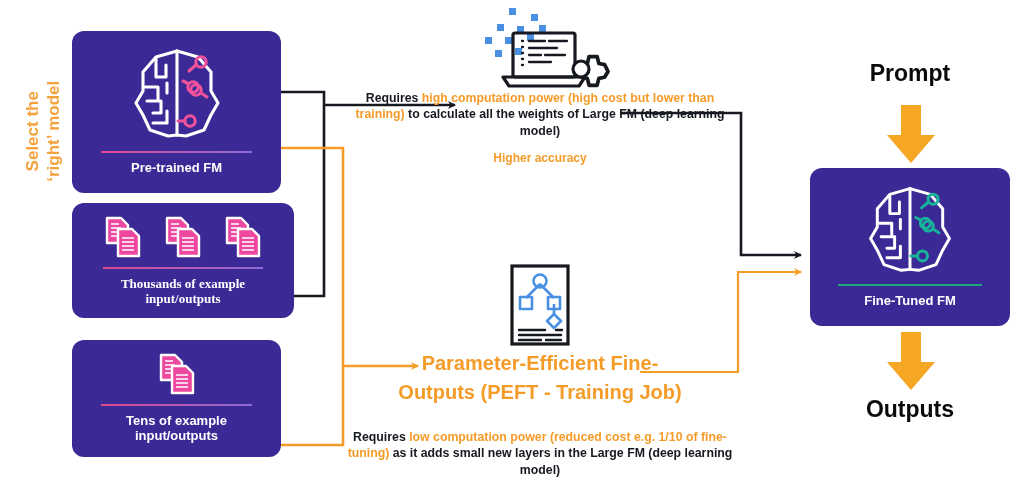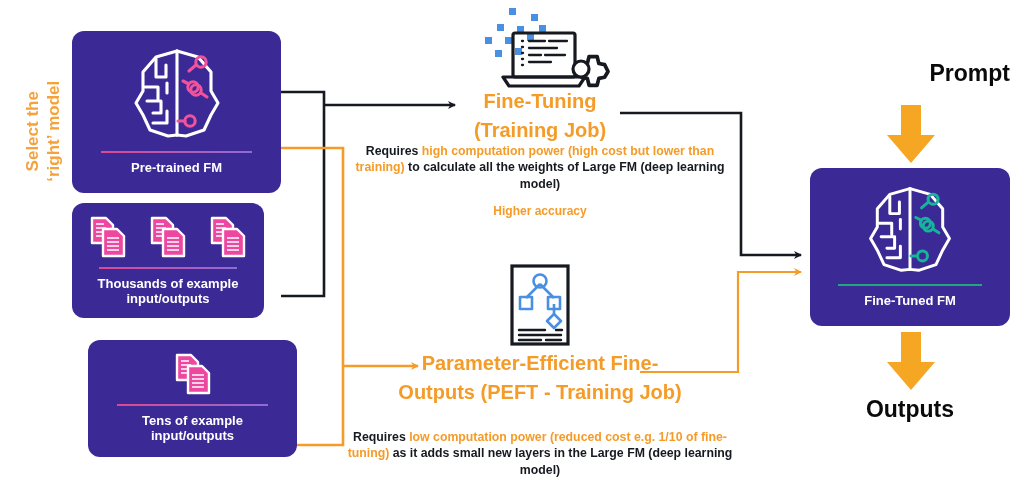--- a/index.html
+++ b/index.html
@@ -152,21 +152,21 @@
             <circle cx="73" cy="49" r="5.2" fill="none"></circle>
           <path d="M62,80 L55,80"></path>
             <circle cx="67" cy="80" r="5.2"></circle>
         </g>
       </svg>
     </div>
     <div class="rule rule-pink"></div>
     <div class="card-label label-pink">Pre-trained FM</div>
   </div>
 
-  <div class="abs card" style="left:72px; top:203px; width:192px; height:115px; padding:10px 8px 10px;">
+  <div class="abs card" style="left:72px; top:203px; width:222px; height:115px; padding:10px 8px 10px;font-family:Liberation Serif, serif;">
     <div class="icon-area" style="height:48px; gap:22px;">
       <svg width="38" height="44" viewBox="0 0 38 44">
         <g stroke="#ffffff" stroke-width="2.4" fill="#EE47A0" stroke-linejoin="round">
           <path d="M3,3 h14 l7,7 v18 h-21 z"></path>
         </g>
         <g stroke="#ffffff" stroke-width="1.6">
           <path d="M7,9 h8 M7,13 h10 M7,17 h10 M7,21 h8"></path>
         </g>
         <g stroke="#ffffff" stroke-width="2.4" fill="#EE47A0" stroke-linejoin="round">
           <path d="M14,14 h14 l7,7 v20 h-21 z"></path>
@@ -202,21 +202,21 @@
         <g stroke="#ffffff" stroke-width="1.6">
           <path d="M18,23 h12 M18,27 h12 M18,31 h12 M18,35 h12"></path>
         </g>
       </svg>
     </div>
     <div class="rule rule-pink"></div>
     <div class="card-label" style="white-space: pre-line;">Thousands of example
 input/outputs</div>
   </div>
 
-  <div class="abs card" style="left:72px; top:340px; width:209px; height:117px; padding:10px 8px 10px;margin-left:16px;">
+  <div class="abs card" style="left:72px; top:340px; width:209px; height:117px; padding:10px 8px 10px;">
     <div class="icon-area" style="height:48px;">
       <svg width="38" height="44" viewBox="0 0 38 44">
         <g stroke="#ffffff" stroke-width="2.4" fill="#EE47A0" stroke-linejoin="round">
           <path d="M3,3 h14 l7,7 v18 h-21 z"></path>
         </g>
         <g stroke="#ffffff" stroke-width="1.6">
           <path d="M7,9 h8 M7,13 h10 M7,17 h10 M7,21 h8"></path>
         </g>
         <g stroke="#ffffff" stroke-width="2.4" fill="#EE47A0" stroke-linejoin="round">
           <path d="M14,14 h14 l7,7 v20 h-21 z"></path>
@@ -258,24 +258,20 @@
           <path d="M52,51 h12 M68,51 h20"></path>
           <path d="M52,58 h22"></path>
         </g>
         <g fill="#ffffff" stroke="#16191F" stroke-width="3.2" stroke-linejoin="round">
           <path d="M104,44 l5,-1 l1.5,-6 h7 l1.5,6 l5,1 l3,6 l-3,5 l-5,1 l-1.5,6 h-7 l-1.5,-6 l-5,-1 l-3,-5 z" transform="translate(-15,10) scale(1.15)"></path>
         </g>
         <circle cx="104" cy="65" r="8" fill="#ffffff" stroke="#16191F" stroke-width="3.2"></circle>
       </svg>
     </div>
 
-    <div class="section-title" style="font-size:20px; margin-top:-2px;">
-      <div>Fine-Tuning</div>
-      <div style="margin-top:3px;">(Training Job)</div>
-    </div>
 
     <div class="desc" style="">
       <span>Requires </span><span class="hl">high computation power (high cost but lower than training)</span><span> to calculate all the weights of Large FM (deep learning model)</span>
     </div>
 
     <div class="accuracy" style="margin-top:12px;">Higher accuracy</div>
   </div>
 
   <div class="abs" style="left:345px; top:262px; width:390px;">
 
@@ -302,21 +298,21 @@
       <div style="margin-top:3px;">Outputs (PEFT - Training Job)</div>
     </div>
 
     <div class="desc" style="margin-top:24px;">
       <span>Requires </span><span class="hl">low computation power (reduced cost e.g. 1/10 of fine-tuning)</span><span> as it adds small new layers in the Large FM (deep learning model)</span>
     </div>
 
     <div class="accuracy" style="margin-top:12px;">Lower accuracy</div>
   </div>
 
-  <div class="abs big-label" style="left:810px; top:60px; width:200px;text-align:right;">Prompt</div>
+  <div class="abs big-label" style="left:810px; top:60px; width:200px;">Prompt</div>
 
   <svg class="abs" style="left:885px; top:105px;" width="52" height="62" viewBox="0 0 52 62">
     <path d="M16,0 h20 v30 h14 L26,58 L2,30 h14 z" fill="#F5A623"></path>
   </svg>
 
   <div class="abs card" style="left:810px; top:168px; width:200px; height:158px; padding:12px 8px 12px;">
     <div class="icon-area" style="height:98px;">
       <svg width="104" height="100" viewBox="0 0 108 104">
         <g fill="none" stroke="#ffffff" stroke-width="3.1" stroke-linecap="round" stroke-linejoin="round">
           <path d="M54,10 L54,94"></path>

